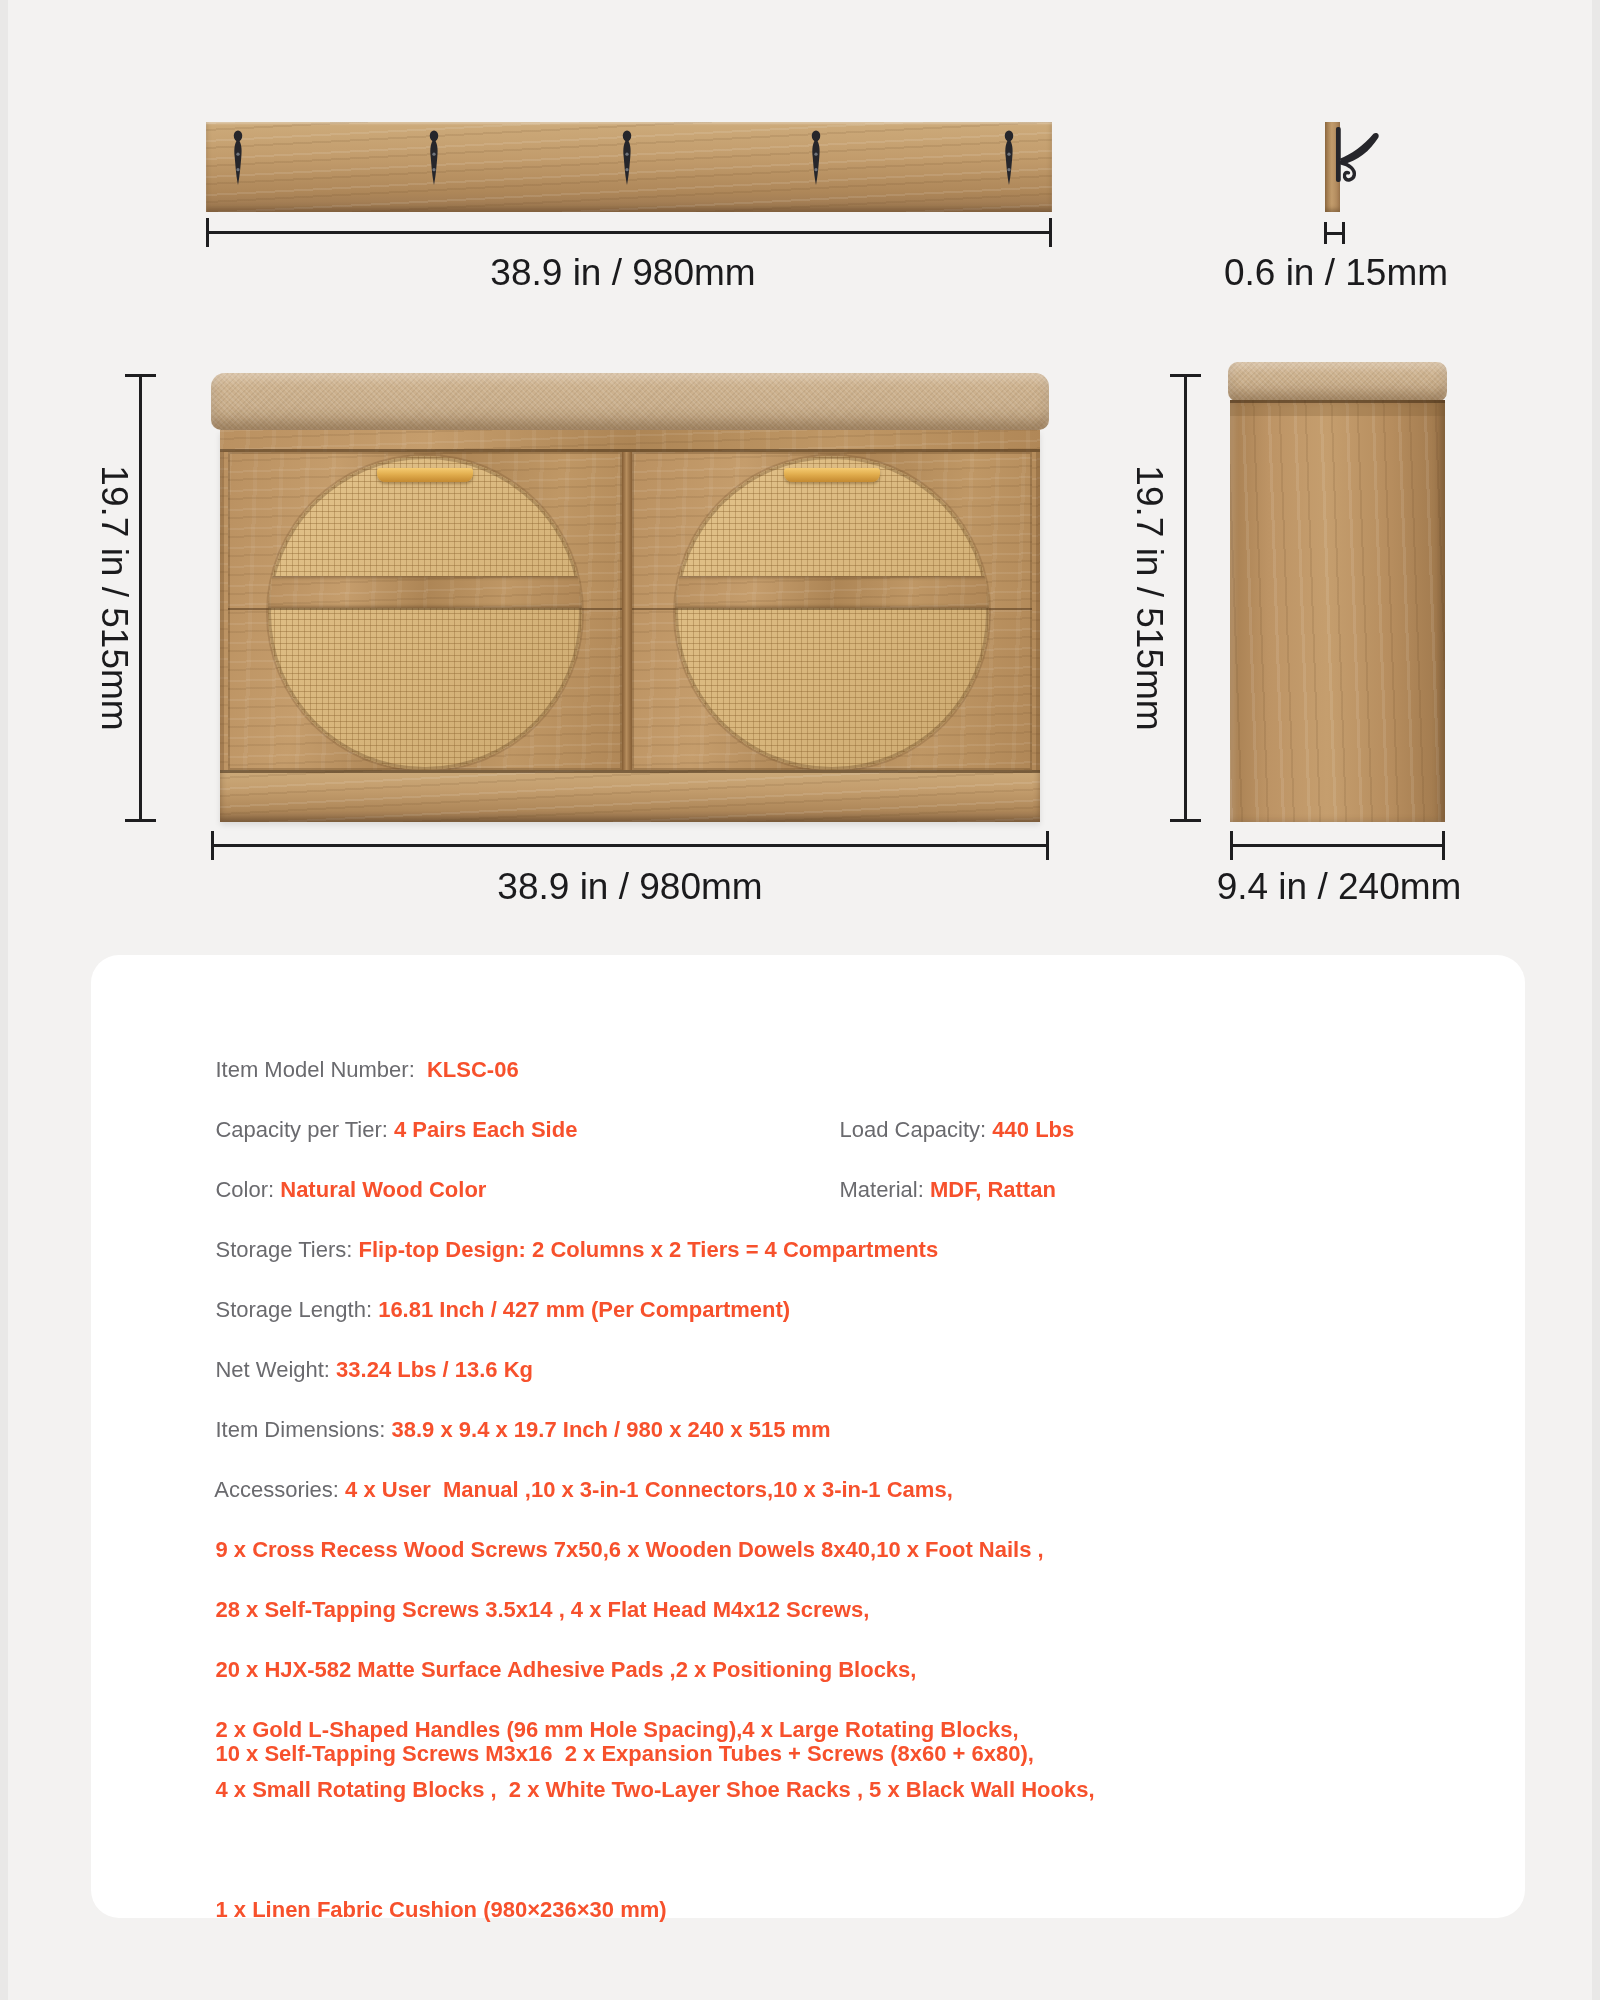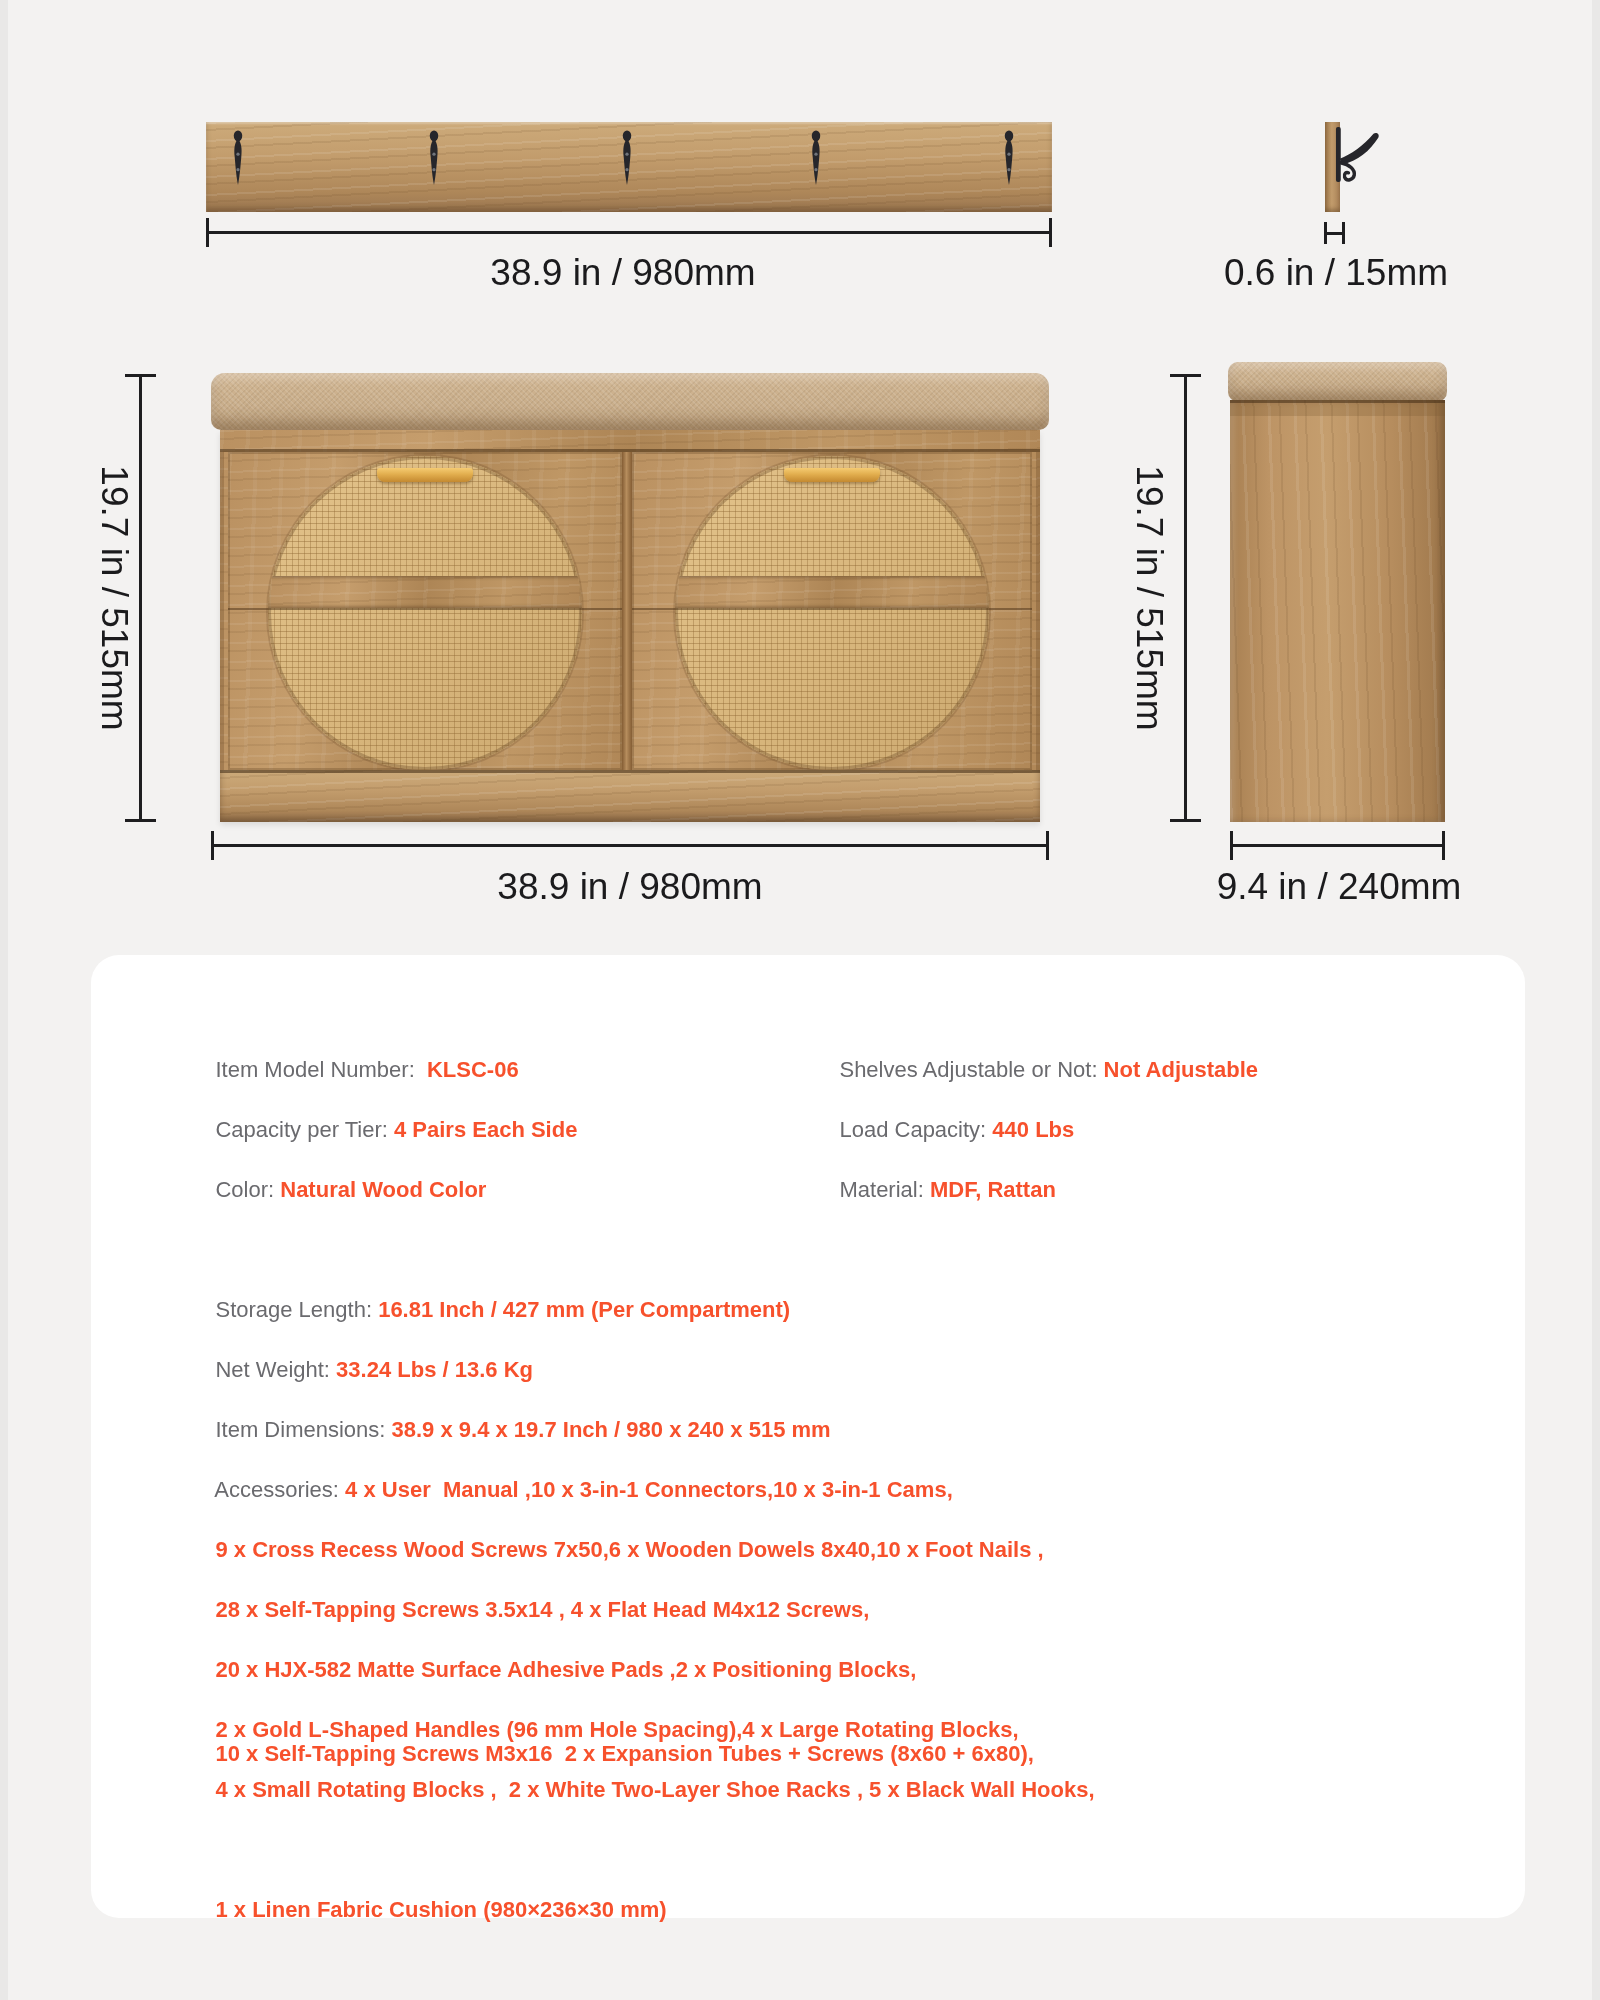--- a/index.html
+++ b/index.html
@@ -168,36 +168,36 @@
               box-shadow: inset 0 3px 0 rgba(60,38,16,0.5), inset 0 16px 0 rgba(120,86,48,0.25), inset -5px 0 7px rgba(70,46,22,0.35), inset 5px 0 5px rgba(255,255,255,0.12);"></div>
 
   <div class="hdim" style="left:1222px; top:844px; width:215px;"></div>
   <div class="dim-label" style="left:1331px; top:866px;">9.4 in / 240mm</div>
 
   <div class="card"></div>
 
   <div class="spec-line" style="top:1010px;">
     <span class="sl">Item Model Number:  </span><span class="sv">KLSC-06</span>
   </div>
-  <div class="spec-line col-r" style="top:1010px;">
-    <span class="sl">Shelves Adjustable or Not: </span><span class="sv">Not Adjustable</span>
-  </div>
   <div class="spec-line" style="top:1070px;">
     <span class="sl">Capacity per Tier: </span><span class="sv">4 Pairs Each Side</span>
   </div>
   <div class="spec-line col-r" style="top:1070px;">
     <span class="sl">Load Capacity: </span><span class="sv">440 Lbs</span>
   </div>
   <div class="spec-line" style="top:1130px;">
     <span class="sl">Color: </span><span class="sv">Natural Wood Color</span>
   </div>
   <div class="spec-line col-r" style="top:1130px;">
     <span class="sl">Material: </span><span class="sv">MDF, Rattan</span>
   </div>
 
+  <div class="spec-line" style="top:1190px;">
+    <span class="sl">Storage Tiers: </span><span class="sv">Flip-top Design: 2 Columns x 2 Tiers = 4 Compartments</span>
+  </div>
   <div class="spec-line" style="top:1250px;">
     <span class="sl">Storage Length: </span><span class="sv">16.81 Inch / 427 mm (Per Compartment)</span>
   </div>
   <div class="spec-line" style="top:1310px;">
     <span class="sl">Net Weight: </span><span class="sv">33.24 Lbs / 13.6 Kg</span>
   </div>
   <div class="spec-line" style="top:1370px;">
     <span class="sl">Item Dimensions: </span><span class="sv">38.9 x 9.4 x 19.7 Inch / 980 x 240 x 515 mm</span>
   </div>
   <div class="spec-line" style="top:1430px;">

